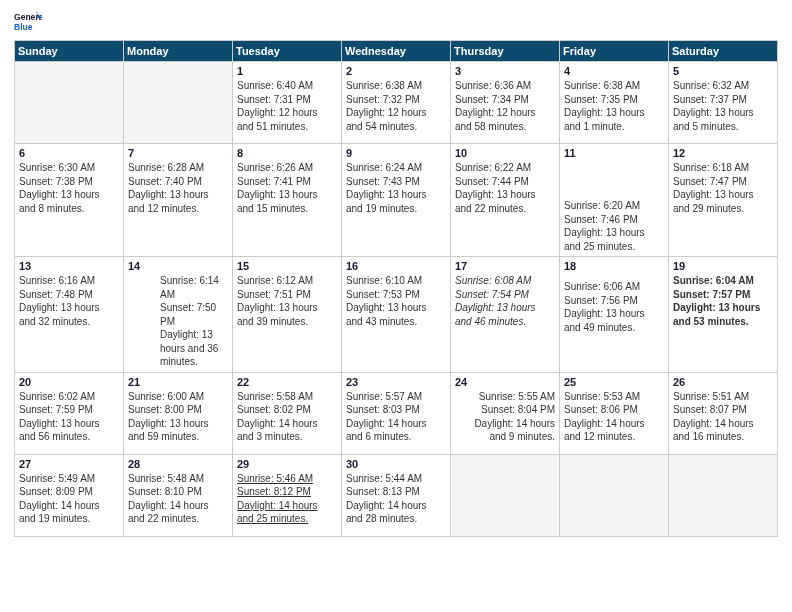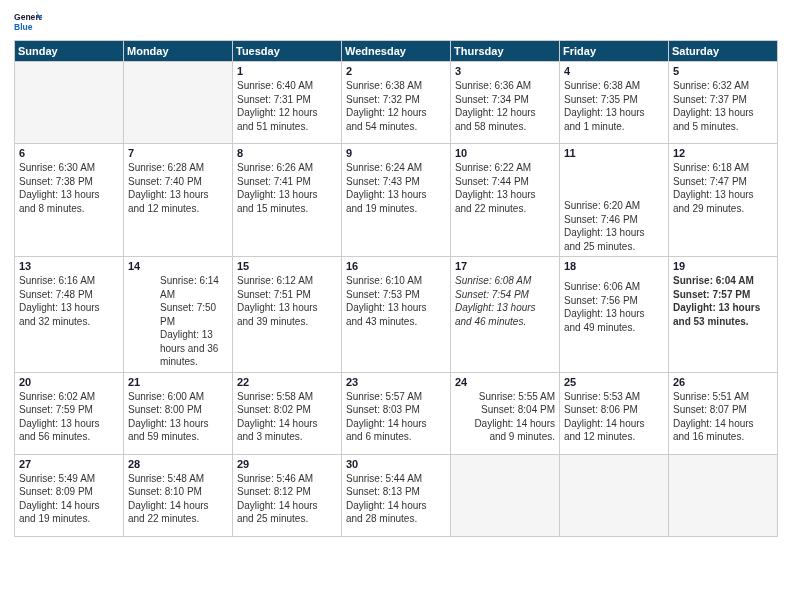--- a/index.html
+++ b/index.html
@@ -288,21 +288,21 @@
 Daylight: 14 hours and 19 minutes.</div>
           </td>
           <td>
             <span class="day-number">28</span>
             <div class="day-info" style="white-space: pre-line;">Sunrise: 5:48 AM
 Sunset: 8:10 PM
 Daylight: 14 hours and 22 minutes.</div>
           </td>
           <td>
             <span class="day-number">29</span>
-            <div class="day-info" style="white-space: pre-line;">Sunrise: 5:46 AM
+            <div class="day-info" style="white-space: pre-line; text-decoration: underline;">Sunrise: 5:46 AM
 Sunset: 8:12 PM
 Daylight: 14 hours and 25 minutes.</div>
           </td>
           <td>
             <span class="day-number">30</span>
             <div class="day-info" style="white-space: pre-line;">Sunrise: 5:44 AM
 Sunset: 8:13 PM
 Daylight: 14 hours and 28 minutes.</div>
           </td>
           <td class="empty"></td>

